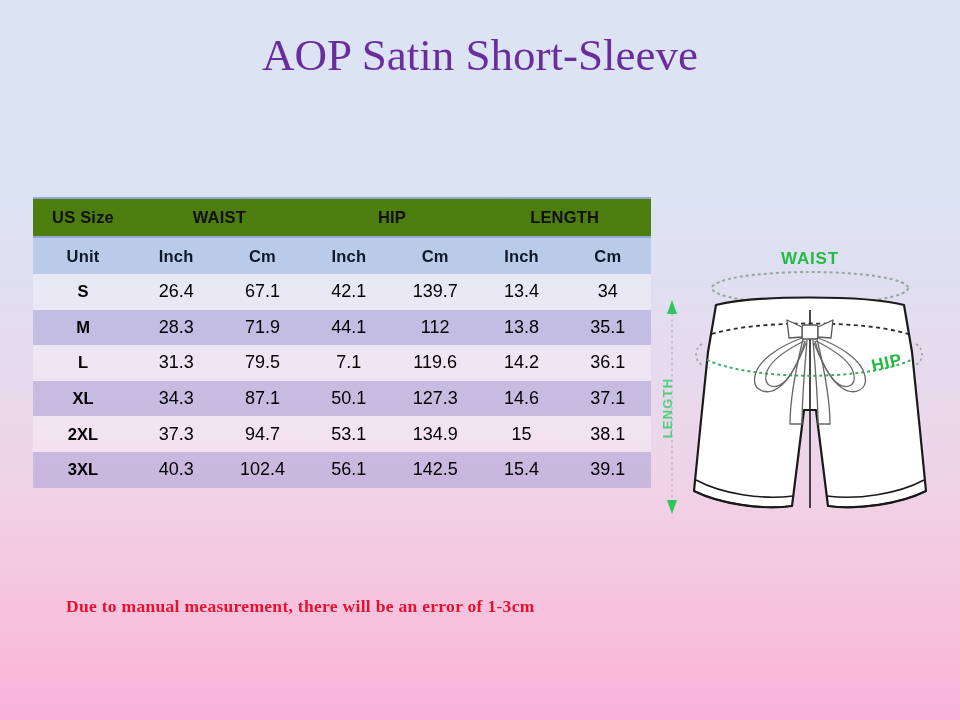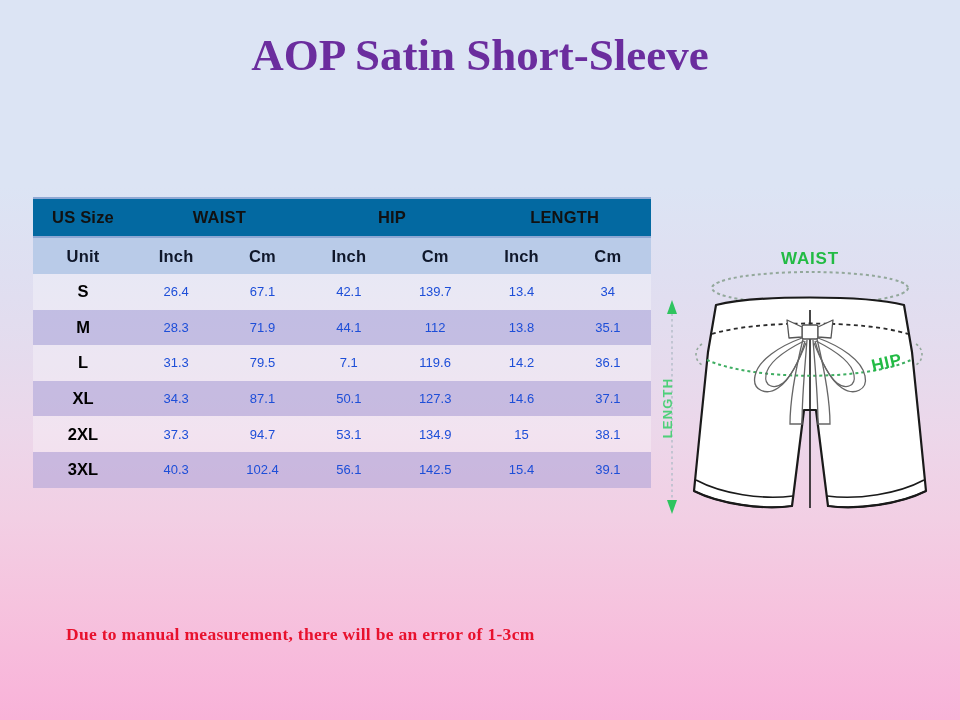--- a/index.html
+++ b/index.html
@@ -25,21 +25,21 @@
   }
 
   
   .title {
     position: absolute;
     left: 0;
     top: 28px;
     width: 960px;
     text-align: center;
     font-family: "Liberation Serif", serif;
-    font-weight: bold;
+    font-weight: normal;
     font-size: 45px;
     line-height: 54px;
     color: #6b2d9e;
     letter-spacing: 0px;
   }
   .title .line { display: block; }
 
   
   .table-wrap {
     position: absolute;
@@ -60,43 +60,43 @@
     vertical-align: middle;
   }
   
   col.c0 { width: 100px; }
   col.cx { width: 86.33px; }
 
   tr.head-group {
     height: 39px;
   }
   tr.head-group th {
-    background: #0369a1;
+    background: #4d7c0f;
     font-size: 16.5px;
     font-weight: bold;
     color: #111;
     border-top: 2px solid #8fa8d4;
     border-bottom: 2px solid #8fa8d4;
     letter-spacing: 0.2px;
   }
   tr.head-unit {
     height: 37px;
   }
   tr.head-unit th {
     background: #b9cbe8;
     font-size: 16.5px;
     font-weight: bold;
     color: #0f172a;
     letter-spacing: 0.2px;
   }
 
   tr.data-row { height: 35.6px; }
   tr.data-row td {
-    font-size: 13px;
-    color: #1d4ed8;
+    font-size: 18px;
+    color: #000000;
   }
   tr.data-row td.size-cell {
     font-weight: bold;
     font-size: 16.5px;
     color: #000;
   }
   
   tr.data-row.alt td {
     background: rgba(150,146,210,0.42);
   }
@@ -104,21 +104,21 @@
     background: rgba(255,255,255,0.30);
   }
   tr.last-row td {
     border-bottom: 2px solid #7b74c6;
   }
 
   
   .disclaimer {
     position: absolute;
     left: 66px;
-    top: 624px;
+    top: 596px;
     font-family: "Liberation Serif", serif;
     font-weight: bold;
     font-size: 17.5px;
     color: #e8112d;
     letter-spacing: 0.3px;
     white-space: nowrap;
   }
 
   
   .diagram {

